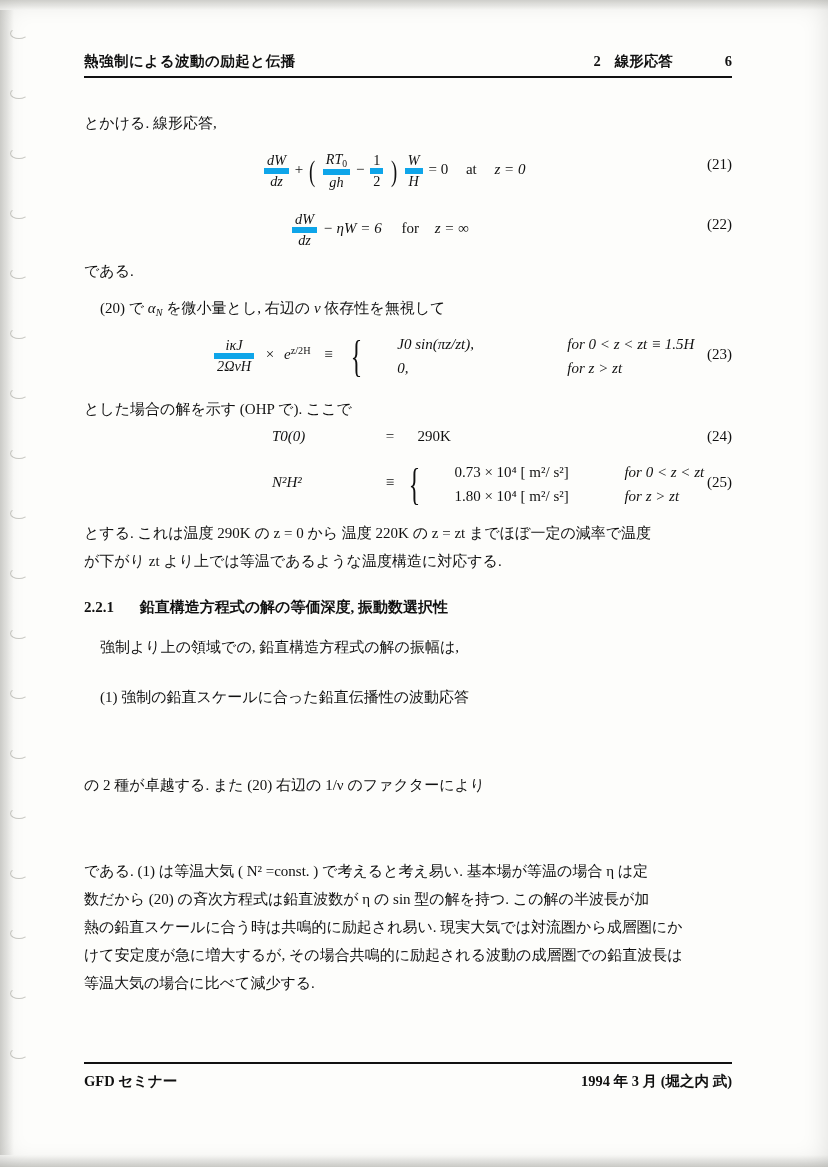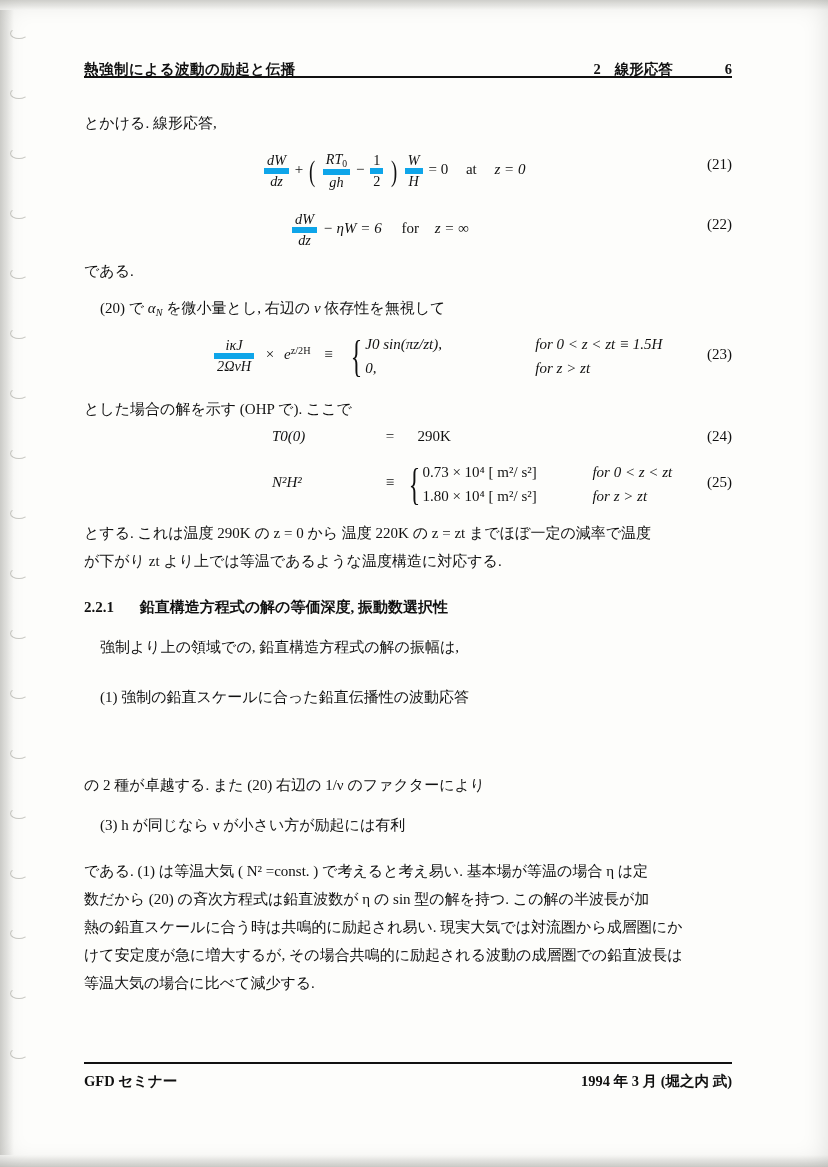--- a/index.html
+++ b/index.html
@@ -72,21 +72,20 @@
   
   .runhead {
     position: absolute;
     left: 12px;
     top: 52px;
     width: 648px;
     display: flex;
     align-items: baseline;
     font-weight: bold;
     font-size: 14.5px;
-    margin-top: 8px;
   }
   .runhead .title { flex: 1; letter-spacing: 0.5px; }
   .runhead .sec-num { margin-right: 14px; }
   .runhead .sec-name { margin-right: 52px; }
   .runhead .pageno { }
   .rule-top {
     position: absolute;
     left: 12px;
     top: 76px;
     width: 648px;
@@ -152,21 +151,21 @@
     transform: scaleX(0.55);
     display: inline-block;
     margin-right: -2px;
   }
   .cases-rows {
     display: inline-block;
     text-align: left;
     line-height: 24px;
   }
   .cases-rows .row { display: flex; }
-  .cases-rows .lhs { width: 170px; }
+  .cases-rows .lhs { width: 170px; margin-left: 32px; }
 
   .eq-line {
     position: absolute;
     width: 660px;
     font-size: 15px;
   }
   .eq-body {
     position: absolute;
     font-size: 15px;
   }
@@ -352,21 +351,20 @@
       <span class="num">2.2.1</span>
       <span>鉛直構造方程式の解の等価深度, 振動数選択性</span>
     </div>
 
     <div class="para" style="left:28px; top:634px; width:620px;">強制より上の領域での, 鉛直構造方程式の解の振幅は,</div>
 
     <div class="para" style="left:28px; top:684px; width:620px;">(1)  強制の鉛直スケールに合った鉛直伝播性の波動応答</div>
 
     <div class="para" style="left:12px; top:772px; width:620px;">の 2 種が卓越する. また (20)  右辺の 1/ν のファクターにより</div>
 
-    <div class="para" style="left:28px; top:812px; width:620px;">(3)  h が同じなら ν が小さい方が励起には有利</div>
 
     <div class="para" style="left:12px; top:858px; width:648px;">である. (1) は等温大気 ( N² =const. ) で考えると考え易い. 基本場が等温の場合 η は定</div>
     <div class="para" style="left:12px; top:886px; width:648px;">数だから  (20)   の斉次方程式は鉛直波数が η の sin 型の解を持つ. この解の半波長が加</div>
     <div class="para" style="left:12px; top:914px; width:648px;">熱の鉛直スケールに合う時は共鳴的に励起され易い. 現実大気では対流圏から成層圏にか</div>
     <div class="para" style="left:12px; top:942px; width:648px;">けて安定度が急に増大するが, その場合共鳴的に励起される波動の成層圏での鉛直波長は</div>
     <div class="para" style="left:12px; top:970px; width:648px;">等温大気の場合に比べて減少する.</div>
 
     <div class="rule-bot"></div>
     <div class="footer">
       <span>GFD セミナー</span>

